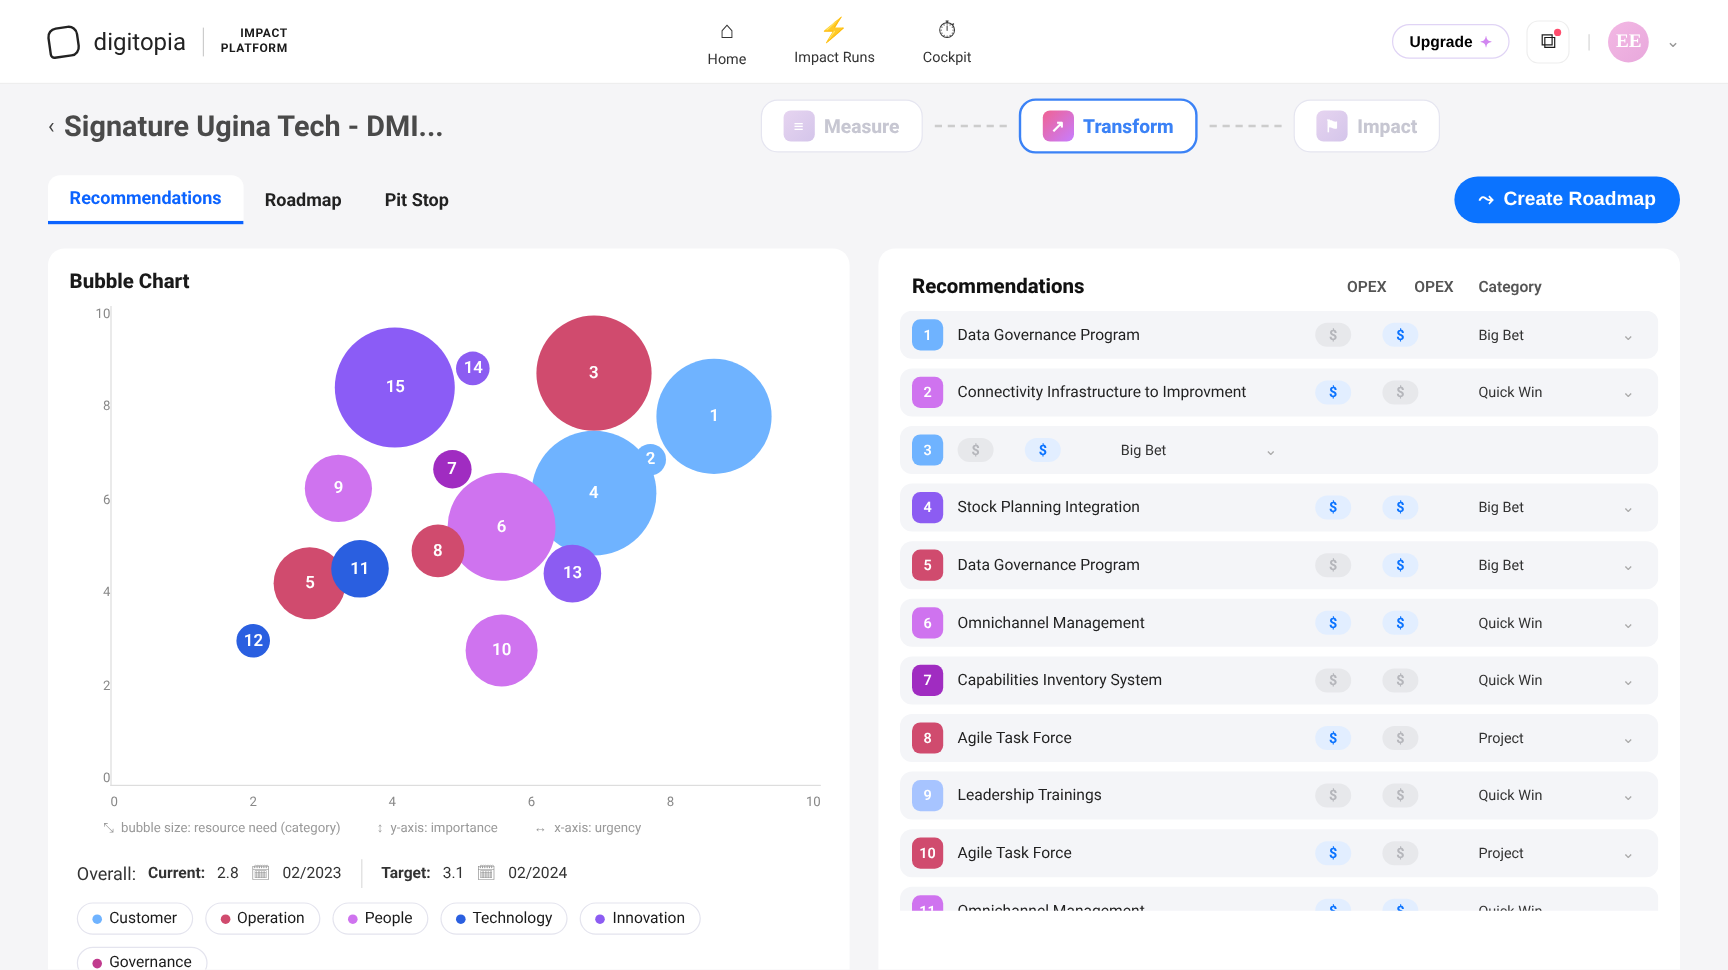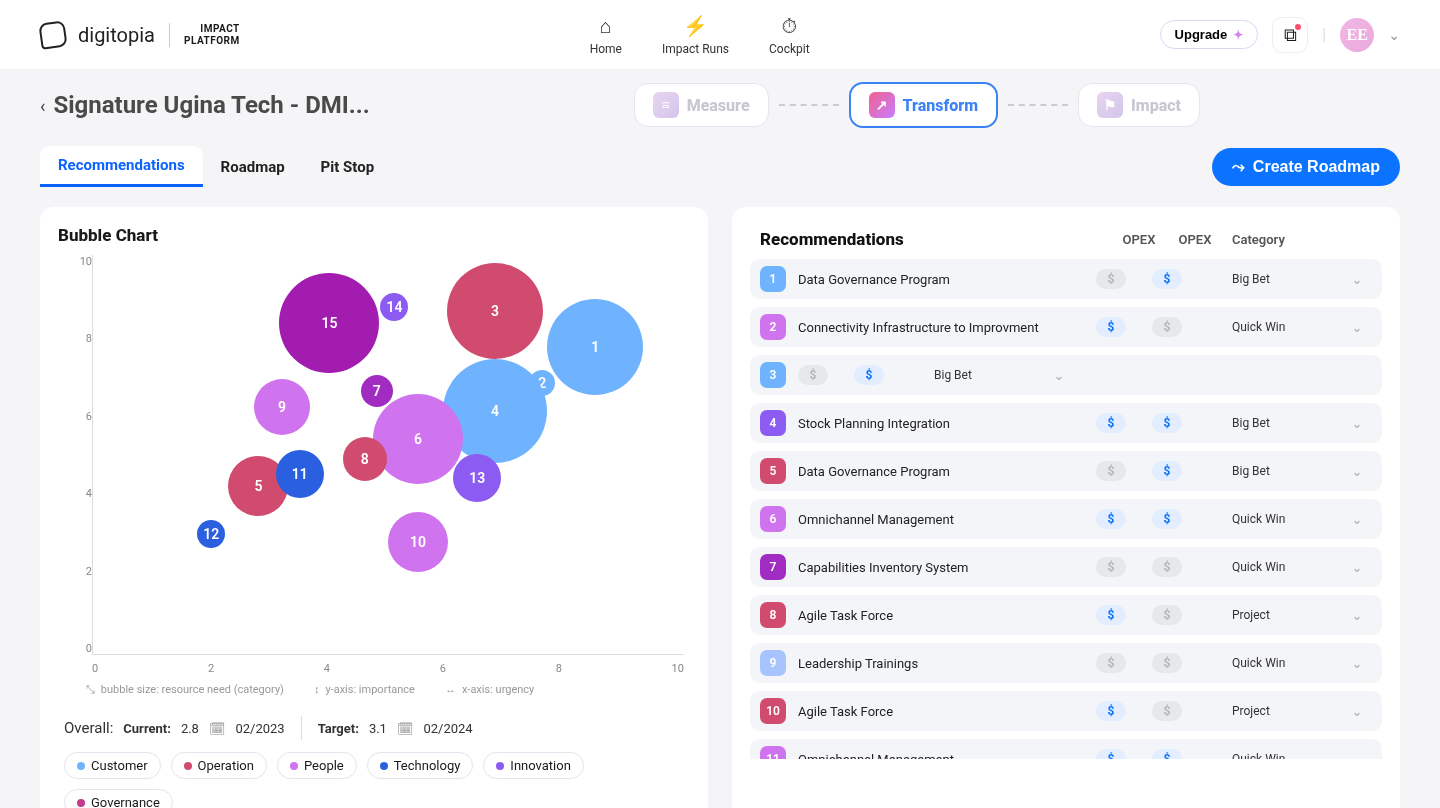--- a/index.html
+++ b/index.html
@@ -171,21 +171,21 @@
           <div class="bubble" style="left: 28%; bottom: 42%; width: 60px; height: 60px; background: rgb(208, 75, 110);">5</div>
           <div class="bubble" style="left: 55%; bottom: 54%; width: 90px; height: 90px; background: rgb(207, 115, 239);">6</div>
           <div class="bubble" style="left: 48%; bottom: 66%; width: 32px; height: 32px; background: rgb(160, 44, 193);">7</div>
           <div class="bubble" style="left: 46%; bottom: 49%; width: 44px; height: 44px; background: rgb(208, 75, 110);">8</div>
           <div class="bubble" style="left: 32%; bottom: 62%; width: 56px; height: 56px; background: rgb(207, 115, 239);">9</div>
           <div class="bubble" style="left: 55%; bottom: 28%; width: 60px; height: 60px; background: rgb(207, 115, 239);">10</div>
           <div class="bubble" style="left: 35%; bottom: 45%; width: 48px; height: 48px; background: rgb(42, 95, 224);">11</div>
           <div class="bubble" style="left: 20%; bottom: 30%; width: 28px; height: 28px; background: rgb(42, 95, 224);">12</div>
           <div class="bubble" style="left: 65%; bottom: 44%; width: 48px; height: 48px; background: rgb(140, 92, 242);">13</div>
           <div class="bubble" style="left: 51%; bottom: 87%; width: 28px; height: 28px; background: rgb(140, 92, 242);">14</div>
-          <div class="bubble" style="left: 40%; bottom: 83%; width: 100px; height: 100px; background: #a21caf;">15</div>
+          <div class="bubble" style="left: 40%; bottom: 83%; width: 100px; height: 100px; background: #8b5cf6;">15</div>
         </div>
       <div class="x-axis" id="x-axis">
           <div>0</div>
           <div>2</div>
           <div>4</div>
           <div>6</div>
           <div>8</div>
           <div>10</div>
         </div>
     </div>

